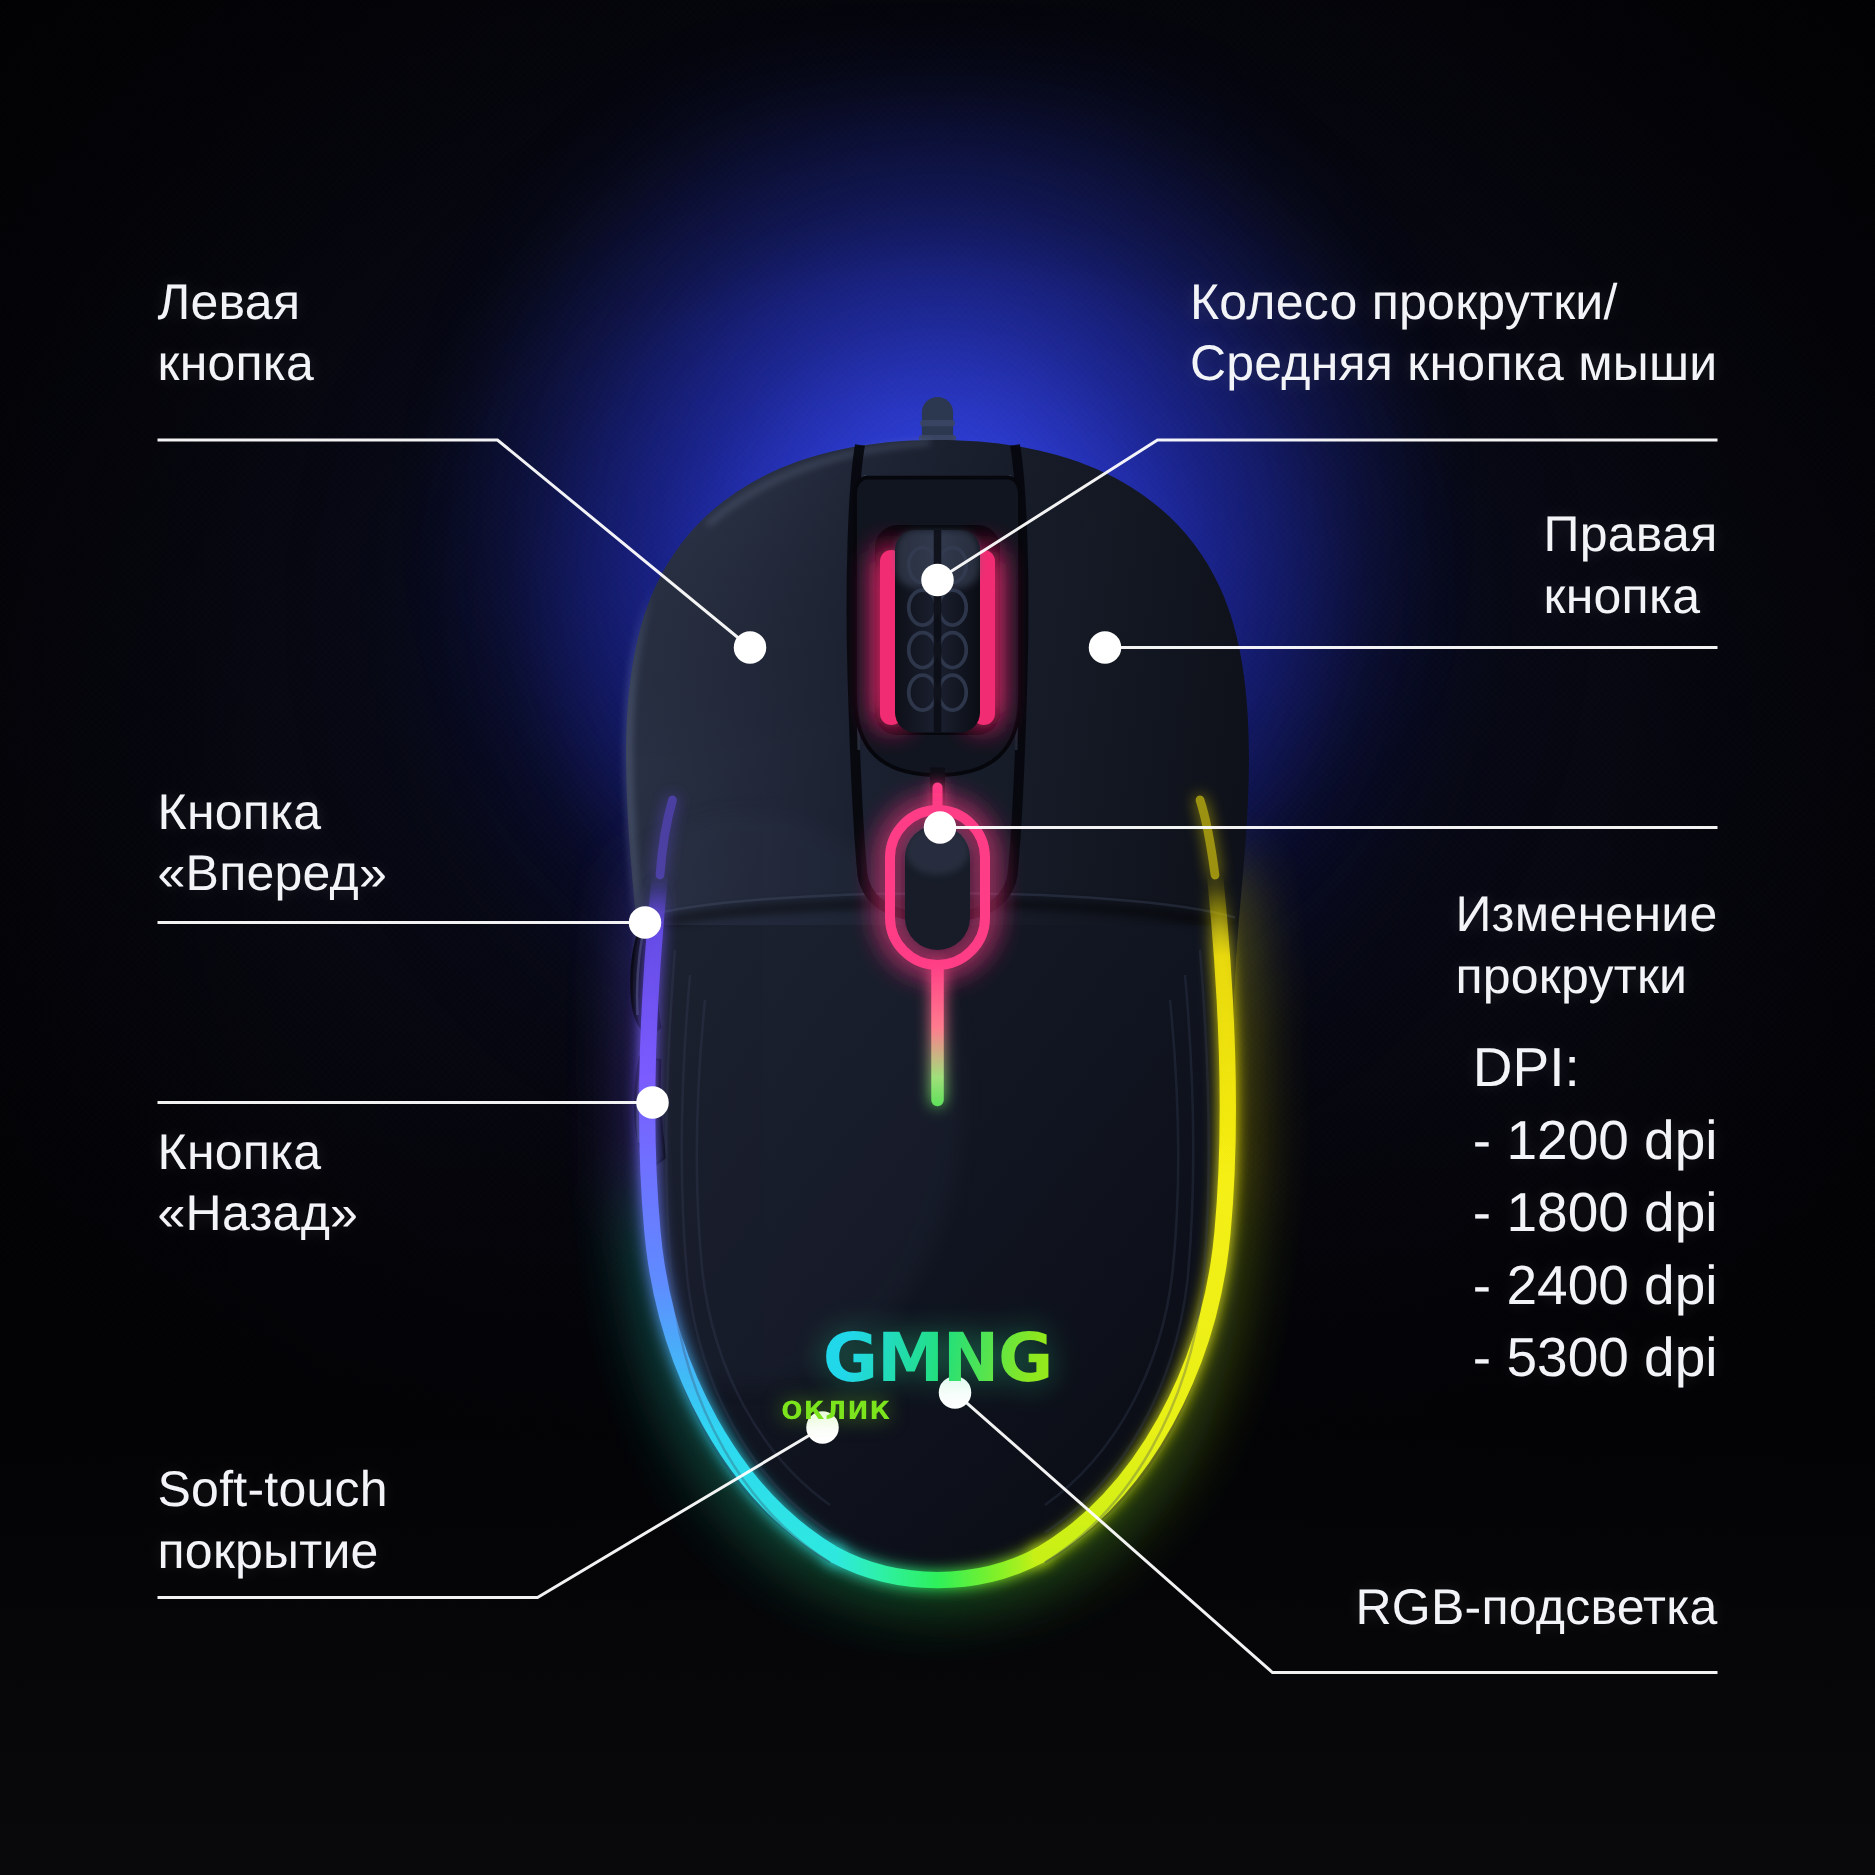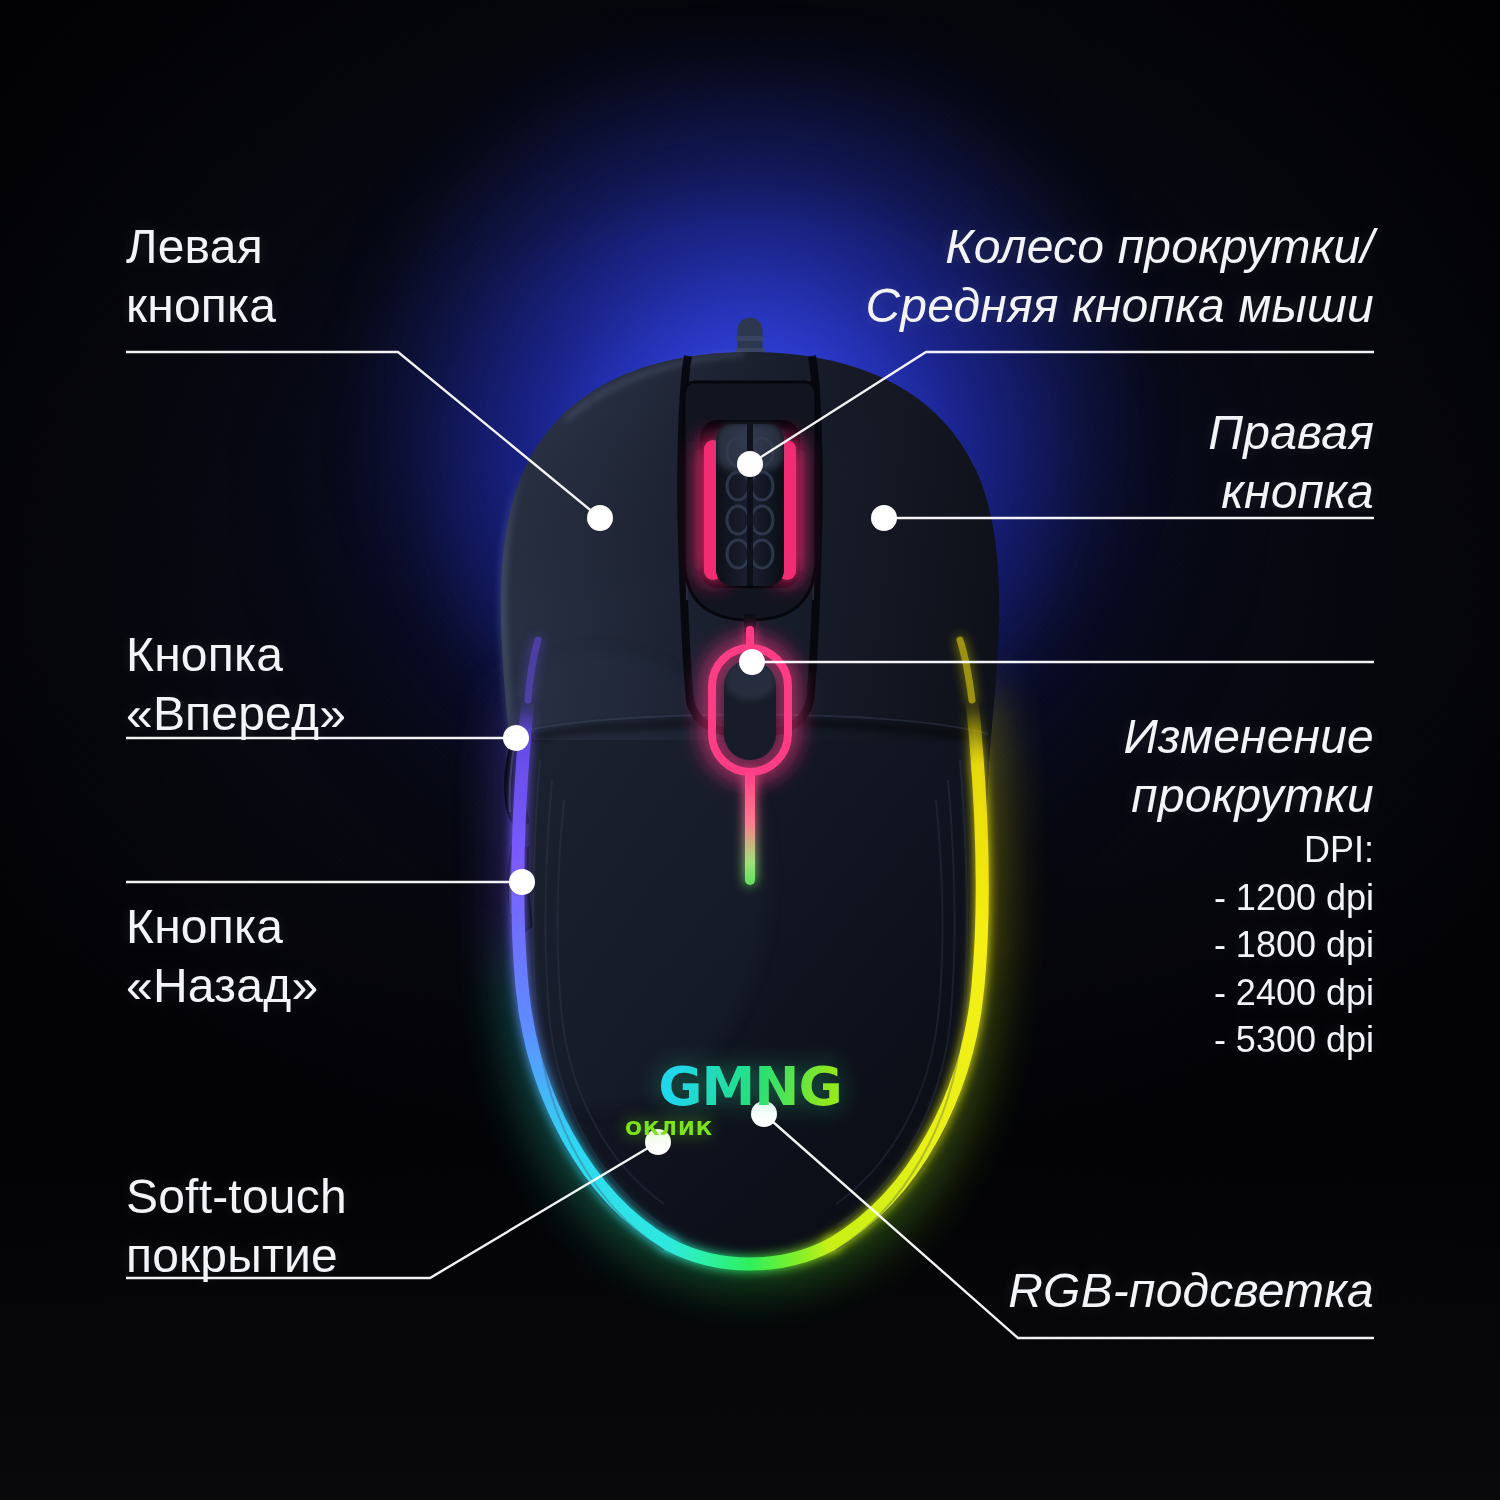--- a/index.html
+++ b/index.html
@@ -49,37 +49,37 @@
   .bg-weave{position:absolute;inset:0;opacity:.14;
     background-image:
       repeating-linear-gradient(45deg, rgba(255,255,255,.05) 0 1px, rgba(0,0,0,0) 1px 4px),
       repeating-linear-gradient(-45deg, rgba(255,255,255,.035) 0 1px, rgba(0,0,0,0) 1px 4px);
   }
 
   
   svg.layer{position:absolute;left:0;top:0;width:1500px;height:1500px;overflow:visible;}
 
   
-  .lbl{position:absolute;color:#f2f4f8;font-size:48px;line-height:1.22;
+  .lbl{position:absolute;color:#f2f4f8;font-size:40px;line-height:1.22;
        letter-spacing:.2px;white-space:pre-line;
        text-shadow:0 0 14px rgba(255,255,255,.12);}
-  .lbl.r{text-align:right;font-style:italic;}
+  .lbl.r{}
   .lbl.l{text-align:left;}
 
   #lbl-left-button   {left:126px; top:218px;}
   #lbl-wheel         {right:126px;top:218px;}
   #lbl-right-button  {right:126px;top:404px;}
   #lbl-forward       {left:126px; top:626px;}
   #lbl-dpi-title     {right:126px;top:708px;}
   #lbl-back          {left:126px; top:898px;}
   #lbl-softtouch     {left:126px; top:1168px;}
   #lbl-rgb           {right:126px;top:1262px;}
 
-  .dpi-list{position:absolute;right:126px;top:826px;text-align:right;
-            color:#f2f4f8;font-size:36px;line-height:1.32;
+  .dpi-list{position:absolute;right:126px;top:826px;text-align:left;
+            color:#f2f4f8;font-size:44px;line-height:1.32;
             text-shadow:0 0 14px rgba(255,255,255,.12);}
   .dpi-list div{white-space:pre;}
 
   
   #logo-wrap{position:absolute;left:625px;top:1060px;width:250px;text-align:left;}
   .logo-word{
     font-family:"DejaVu Sans",sans-serif;
     font-size:54px;font-weight:bold;letter-spacing:-1px;
     background:linear-gradient(100deg,#21d7ea 0%,#21d7ea 22%,#23e07a 52%,#8ee81e 80%,#a8ee14 100%);
     -webkit-background-clip:text;background-clip:text;color:transparent;

